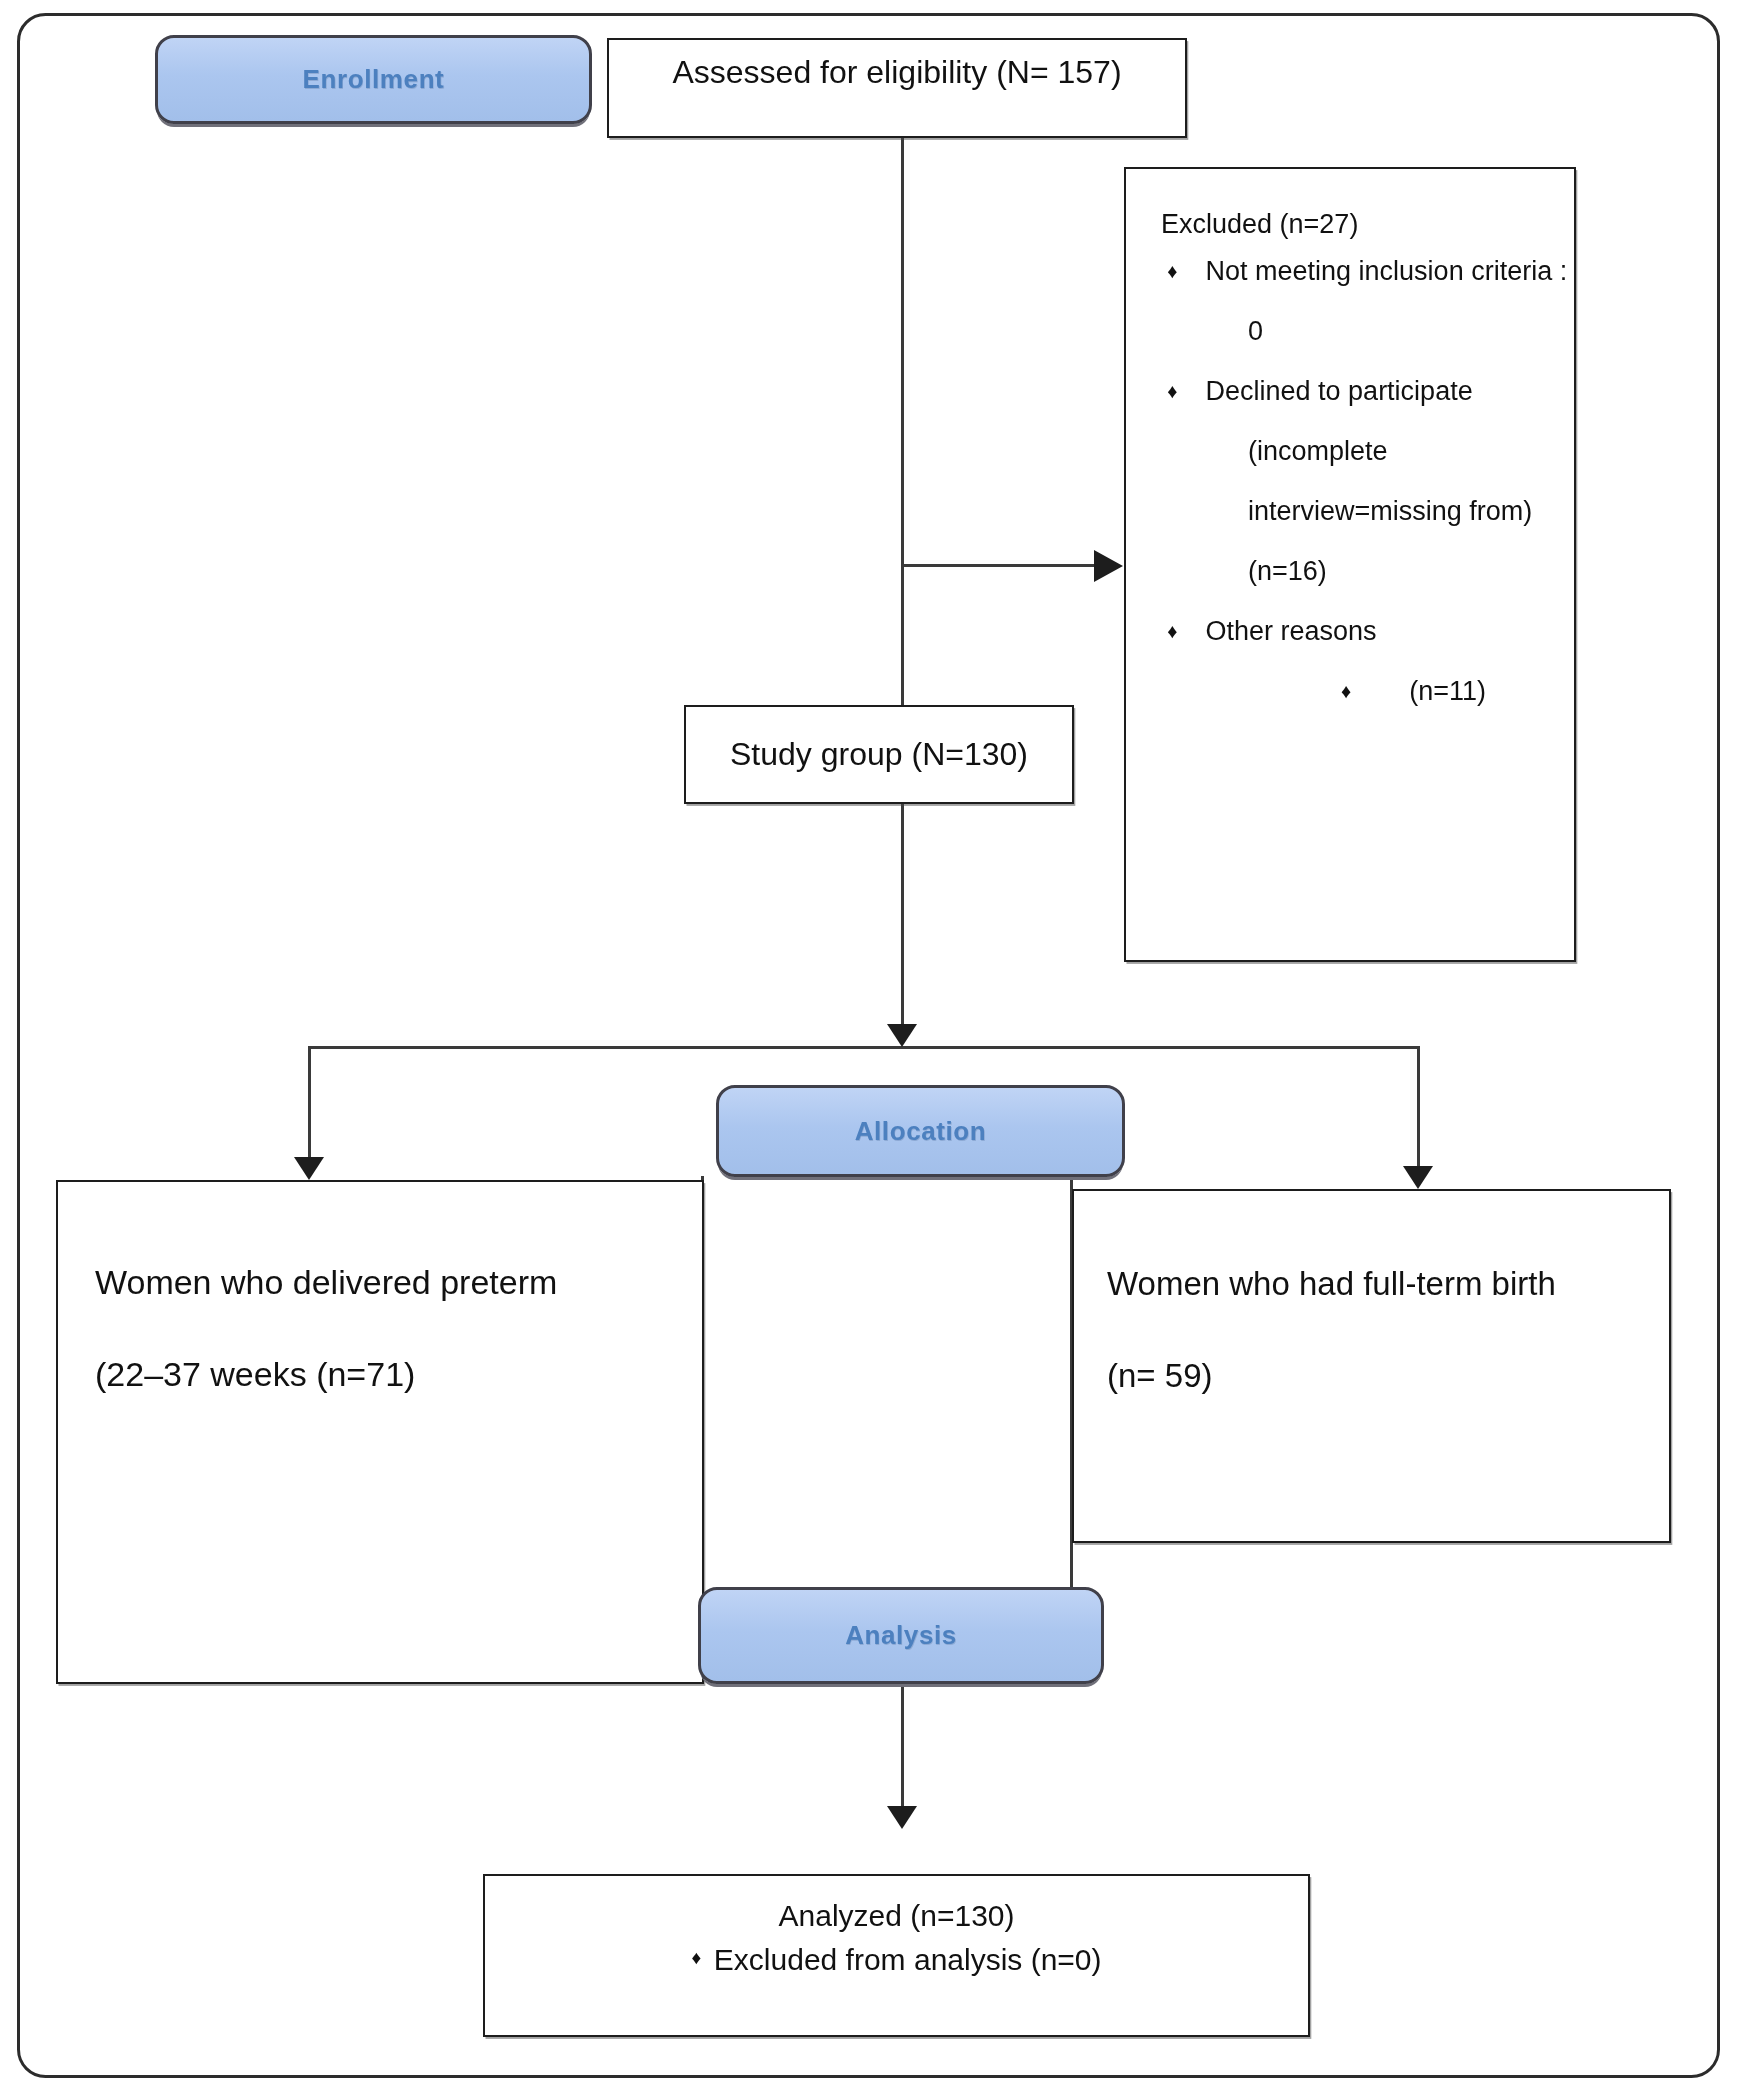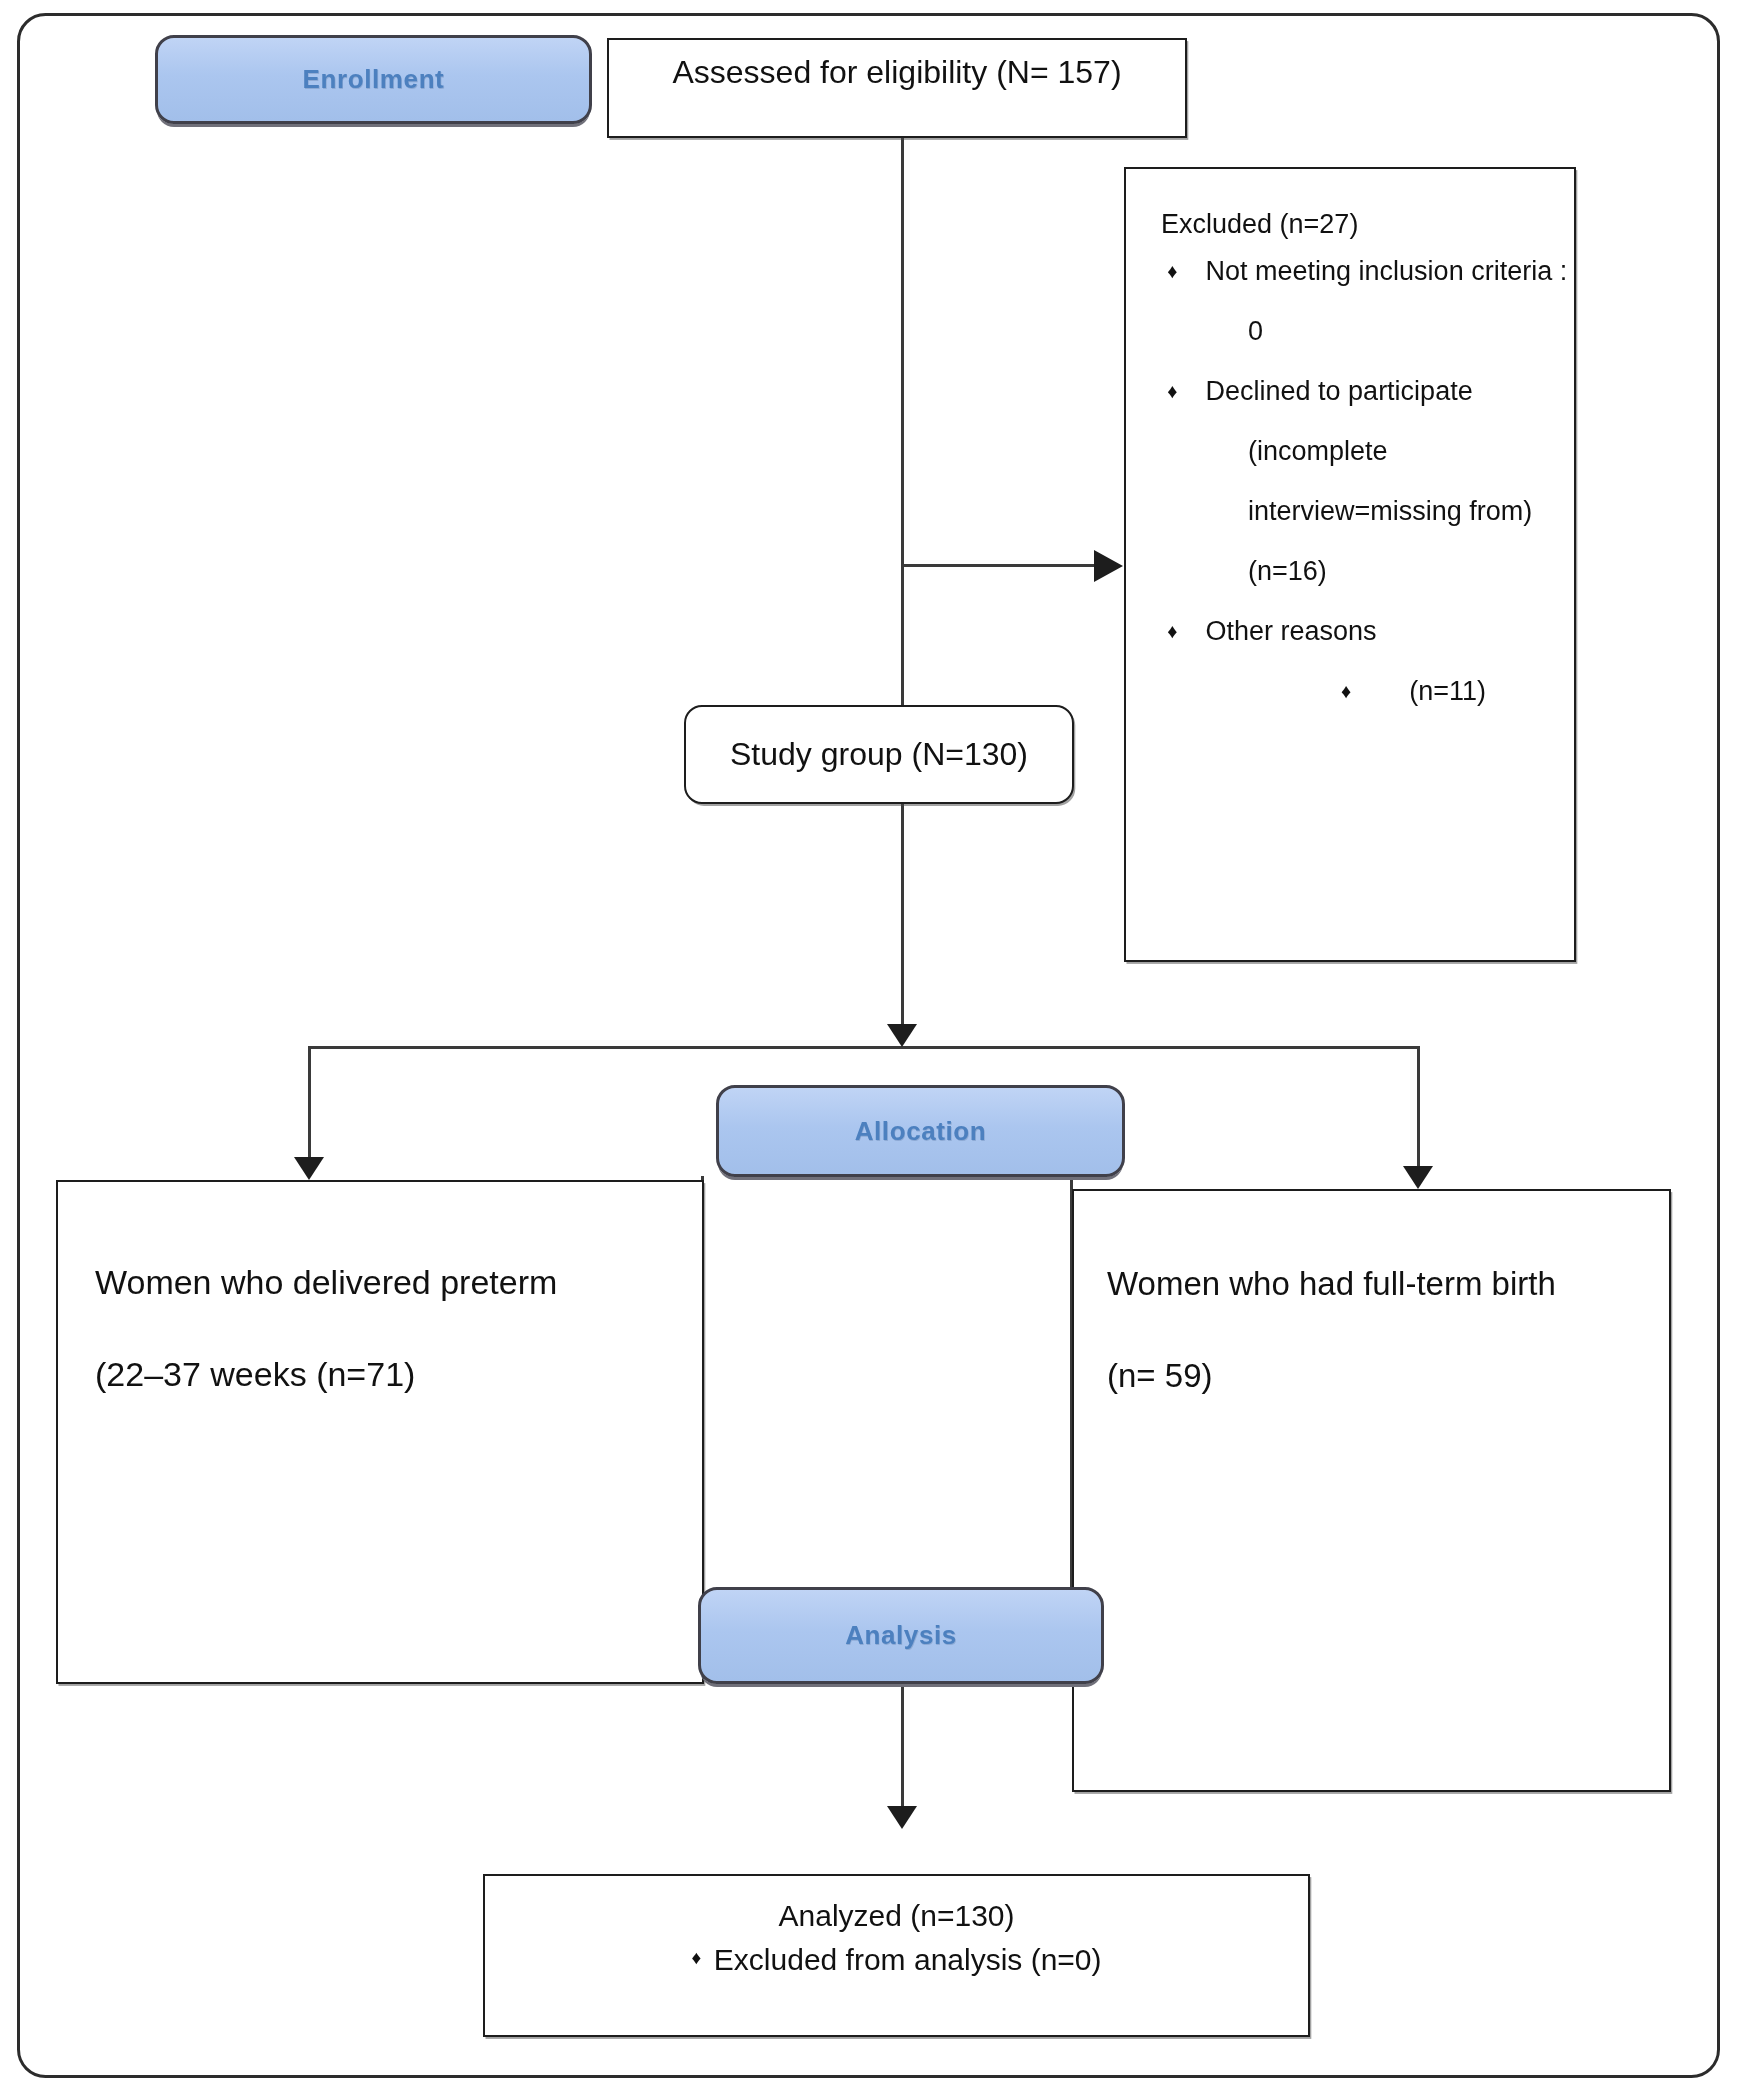--- a/index.html
+++ b/index.html
@@ -64,26 +64,26 @@
   .exline{display:flex;align-items:baseline;height:60px;white-space:nowrap;}
   .exline .dia{font-size:20px;flex:0 0 auto;margin-right:28px;position:relative;top:-2.5px;}
   .ex-title{height:63px;display:flex;align-items:center;}
   .ind1{margin-left:6.3px;}
   .ind2{margin-left:87px;}
   .ind3{margin-left:180px;}
   .ind3 .dia{margin-right:58px;}
 
   
   .study{left:684px;top:705px;width:390px;height:99px;
-    display:flex;align-items:center;justify-content:center;font-size:32px;border-radius:18px;}
+    display:flex;align-items:center;justify-content:center;font-size:32px;}
 
   
   .leftbox{left:56px;top:1180px;width:648px;height:504px;
     padding:54px 19px 0 37px;font-size:34px;}
-  .rightbox{left:1072px;top:1189px;width:599px;height:603px;
+  .rightbox{left:1072px;top:1189px;width:599px;height:354px;
     padding:47px 15px 0 33px;font-size:33px;}
   .groupline{height:92px;display:flex;align-items:center;white-space:nowrap;}
 
   .alloc-pill{left:716px;top:1085px;width:409px;height:92px;}
   .analysis-pill{left:698px;top:1587px;width:406px;height:97px;}
 
   
   .analyzed{left:483px;top:1828px;width:827px;height:163px;
     padding-top:17.7px;font-size:30px;text-align:center;margin-top:46px;}
   .anline{height:44px;display:flex;align-items:center;justify-content:center;gap:12.7px;}

